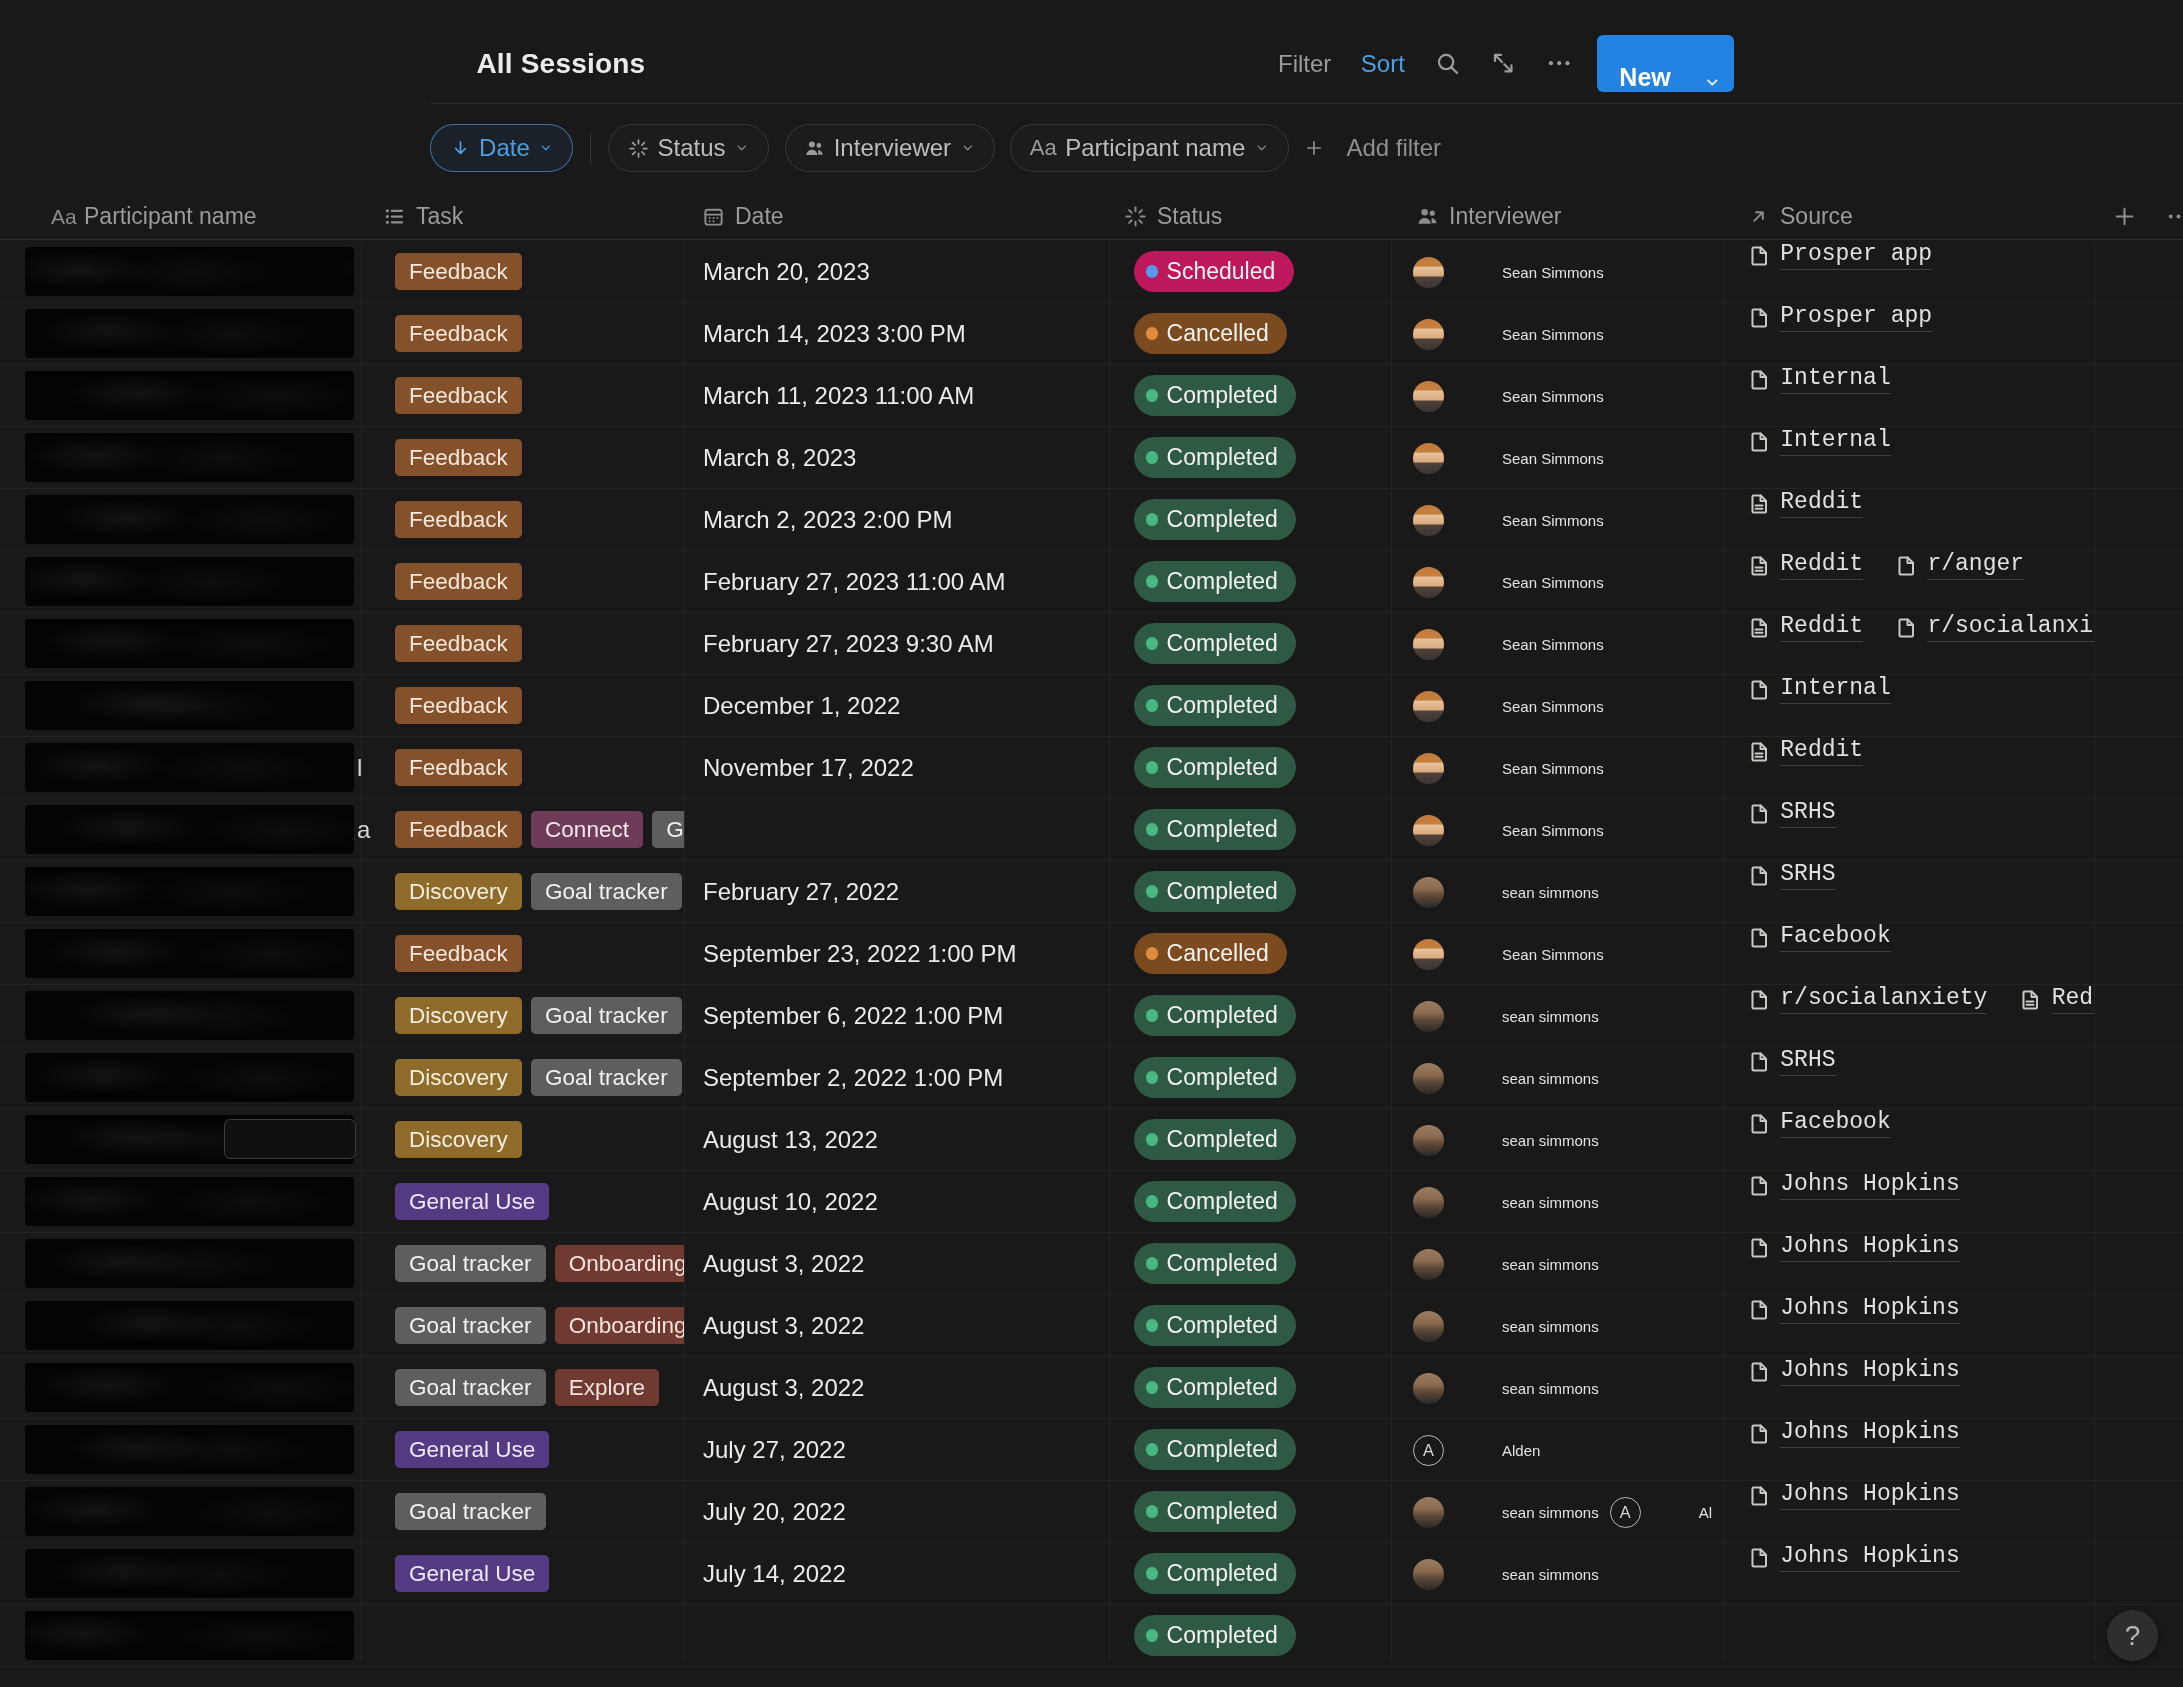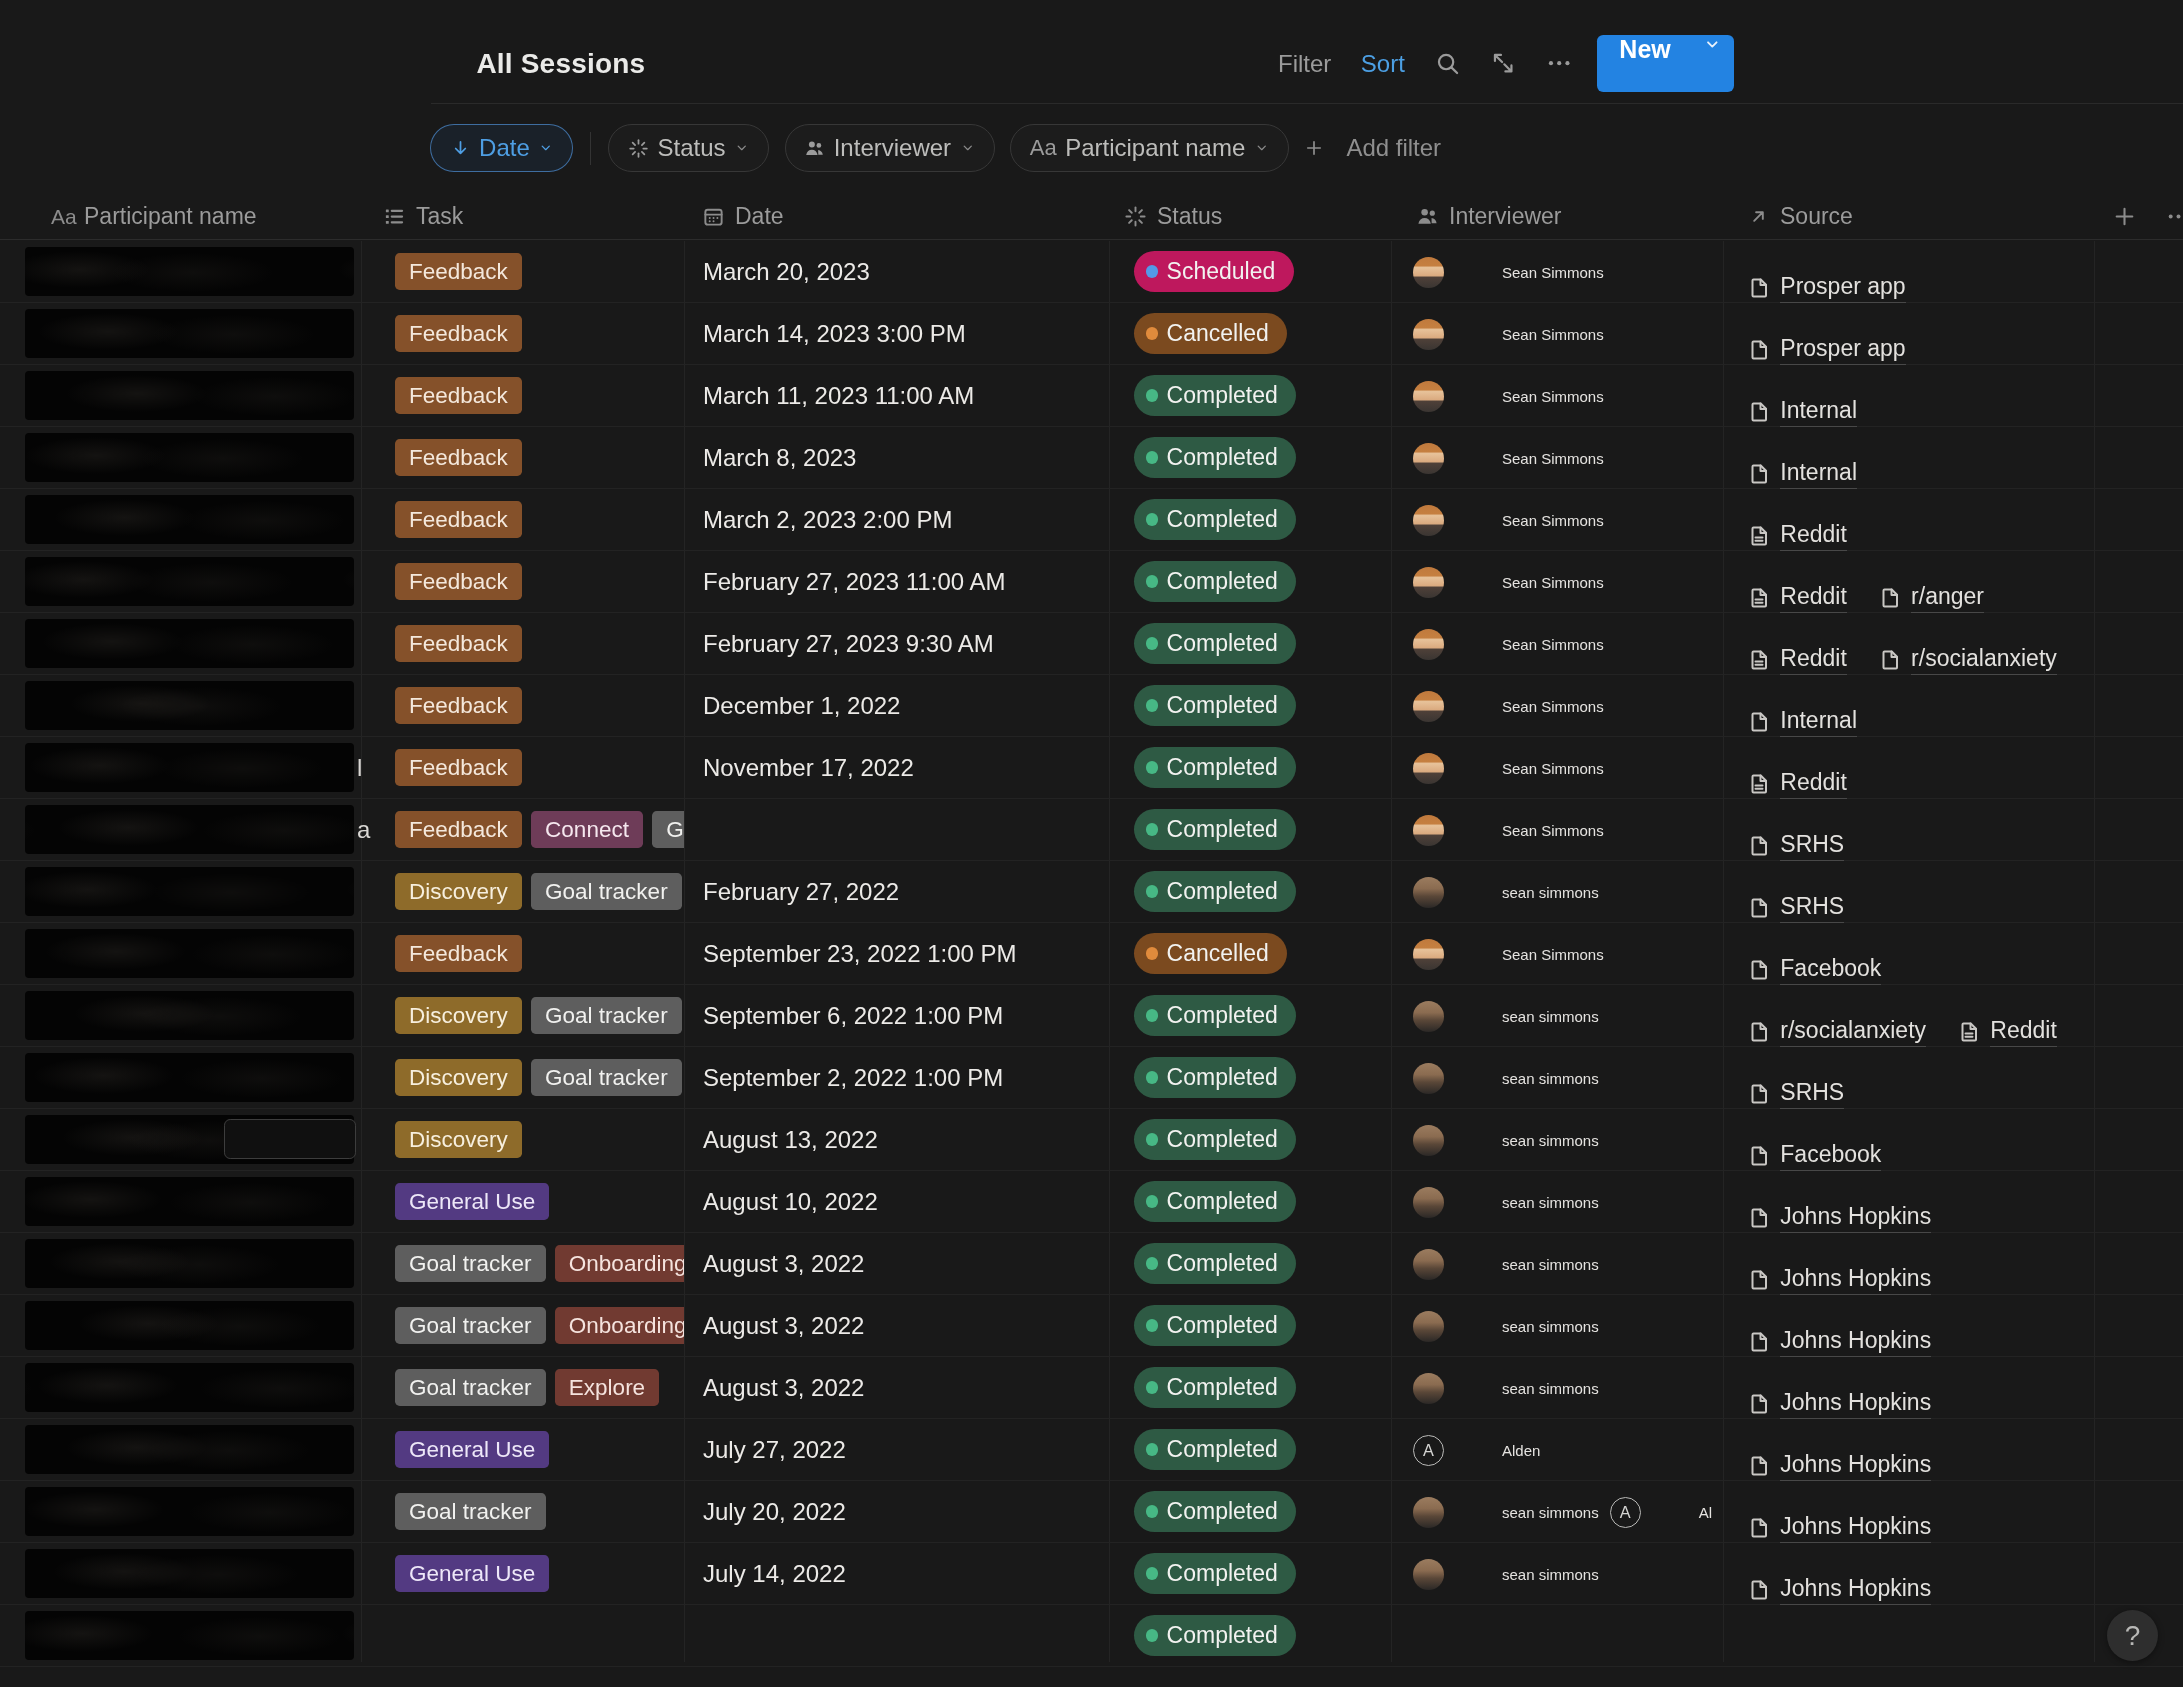--- a/index.html
+++ b/index.html
@@ -15,21 +15,21 @@
   
   .toolbar-divider { position:absolute; left:431px; right:0; top:103px; height:0.8px; background:#2A2A2A; }
   .title-group { position:absolute; left:433px; top:34px; height:59px; display:flex; align-items:center; gap:12.4px; }
   .title-icon { width:31px; height:31px; color:#CDCDCB; }
   .view-title { font-size:28px; font-weight:700; color:#EAEAE8; letter-spacing:0.2px; }
   .title-chevron { width:20px; height:20px; color:#8F8F8F; margin-left:1.6px; }
   .toolbar-right { position:absolute; left:1278px; top:34px; height:59px; display:flex; align-items:center; gap:29.5px; }
   .tb-link { font-size:24px; color:#9B9B9B; cursor:pointer; }
   .tb-link.blue { color:#4C9FE3; }
   .tb-icon { width:26.4px; height:26.4px; color:#9B9B9B; cursor:pointer; }
-  .new-btn { display:flex; align-items:flex-start; background:#2383E2; border-radius:6.2px; height:57px; overflow:hidden; cursor:pointer; margin-left:-4.7px; }
+  .new-btn { display:flex; align-items:flex-end; background:#2383E2; border-radius:6.2px; height:57px; overflow:hidden; cursor:pointer; margin-left:-4.7px; }
   .new-btn .nb-main { display:flex; align-items:center; padding:0 18.6px 0 22px; font-size:25px; font-weight:600; color:#fff; }
   .new-btn .nb-split { width:0.8px; background:rgba(255,255,255,.28); margin:11px 0; }
   .new-btn .nb-dd { display:flex; align-items:center; padding:0 12.4px; }
   .new-btn .nb-dd svg { width:18.6px; height:18.6px; color:#E8F1FB; }
 
   
   .filter-bar { position:absolute; left:430px; top:123px; height:50px; display:flex; align-items:center; gap:15.5px; }
   .pill { display:flex; align-items:center; gap:8.5px; height:48px; border:0.8px solid #373737; border-radius:26px; padding:0 18.6px; color:#BDBDBB; font-size:24px; cursor:pointer; background:rgba(255,255,255,.015); white-space:nowrap; }
   .pill .p-icon { width:21px; height:21px; color:#9B9B9B; }
   .pill .p-aa { font-size:22px; color:#9B9B9B; }
@@ -70,21 +70,21 @@
   .status-pill { position:absolute; left:1134px; top:10px; height:41px; display:flex; align-items:center; gap:8.5px; border-radius:21px; padding:0 18.6px 0 11.7px; font-size:23px; color:#F2F2F0; white-space:nowrap; }
   .status-dot { width:12.4px; height:12.4px; border-radius:50%; }
 
   .ivw { position:absolute; left:1413px; top:0; width:311px; height:62px; display:flex; align-items:center; gap:11px; overflow:hidden; white-space:nowrap; }
   .ivw .name { font-size:15px; color:#E5E3E0;margin-left:47px; }
   .avatar { flex:0 0 auto; width:31px; height:31px; border-radius:50%; }
   .av-photo1 { background:linear-gradient(180deg,#C07A3D 0%,#C57F40 28%,#E7C29A 34%,#DBAB80 60%,#4E4038 66%,#3A3532 100%); }
   .av-photo2 { background:linear-gradient(180deg,#9B7C5F 0%,#8A6B50 38%,#5A4738 62%,#2B2826 100%); }
   .av-letter { border:1.6px solid #B9B9B7; display:flex; align-items:center; justify-content:center; font-size:16.3px; color:#D5D5D3; background:transparent; }
 
-  .sources { position:absolute; left:1747px; top:0; width:347px; height:62px; display:flex; align-items:flex-end; gap:31px; overflow:hidden; white-space:nowrap; }
+  .sources { position:absolute; left:1747px; top:0; width:347px; height:62px; display:flex; align-items:flex-start; gap:31px; overflow:hidden; white-space:nowrap;font-family:Liberation Mono, monospace; }
   .src { flex:0 0 auto; display:flex; align-items:center; gap:9.3px; cursor:pointer; }
   .src .s-icon { width:24px; height:28px; color:#C9C7C4; }
   .src .s-label { font-size:23px; color:#E3E1DE; border-bottom:1.6px solid rgba(255,255,255,.17); padding-bottom:2.3px; }
 
   .help-btn { position:absolute; left:2107px; top:1610px; width:51px; height:51px; border-radius:50%; background:#2E2E2E; color:#B8B8B6; display:flex; align-items:center; justify-content:center; font-size:28px; cursor:pointer; box-shadow:0 1.6px 6.2px rgba(0,0,0,.4); }
 </style>
 </head>
 <body>
 
 <div class="toolbar-divider"></div>

